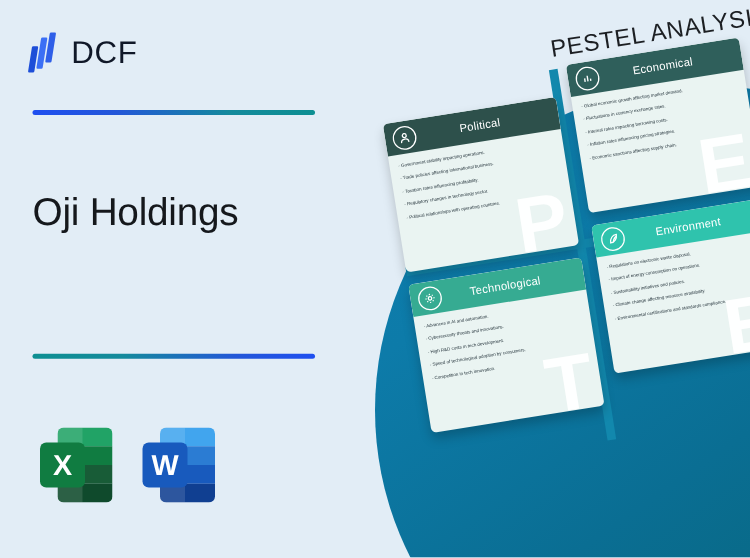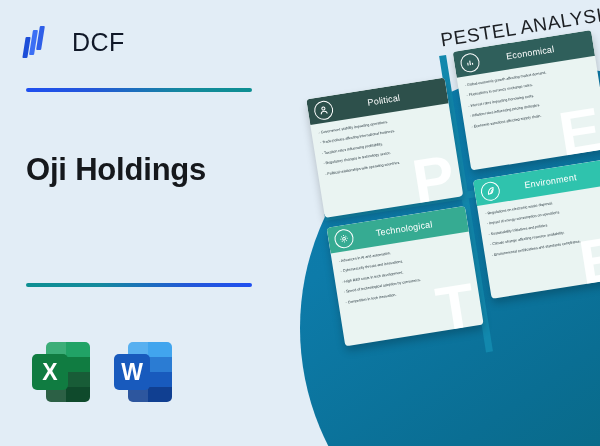--- a/index.html
+++ b/index.html
@@ -44,21 +44,21 @@
     height: 446px;
     z-index: 5;
   }
 
   .logo-row {
     position: absolute;
     left: 24px;
     top: 26px;
     display: flex;
     align-items: center;
-    gap: 22px;
+    gap: 7px;
   }
   .logo-mark {
     width: 26px;
     height: 32px;
     position: relative;
   }
   .logo-mark i {
     position: absolute;
     display: block;
     width: 5px;
@@ -93,21 +93,21 @@
   }
 
   .title-block {
     position: absolute;
     left: 26px;
     top: 152px;
     width: 250px;
   }
   .title-line {
     font-size: 31px;
-    font-weight: bold;
+    font-weight: normal;
     color: #15181c;
     line-height: 1.16;
     letter-spacing: -0.2px;
     white-space: nowrap;
   }
 
   
   .office-icons {
     position: absolute;
     left: 32px;

